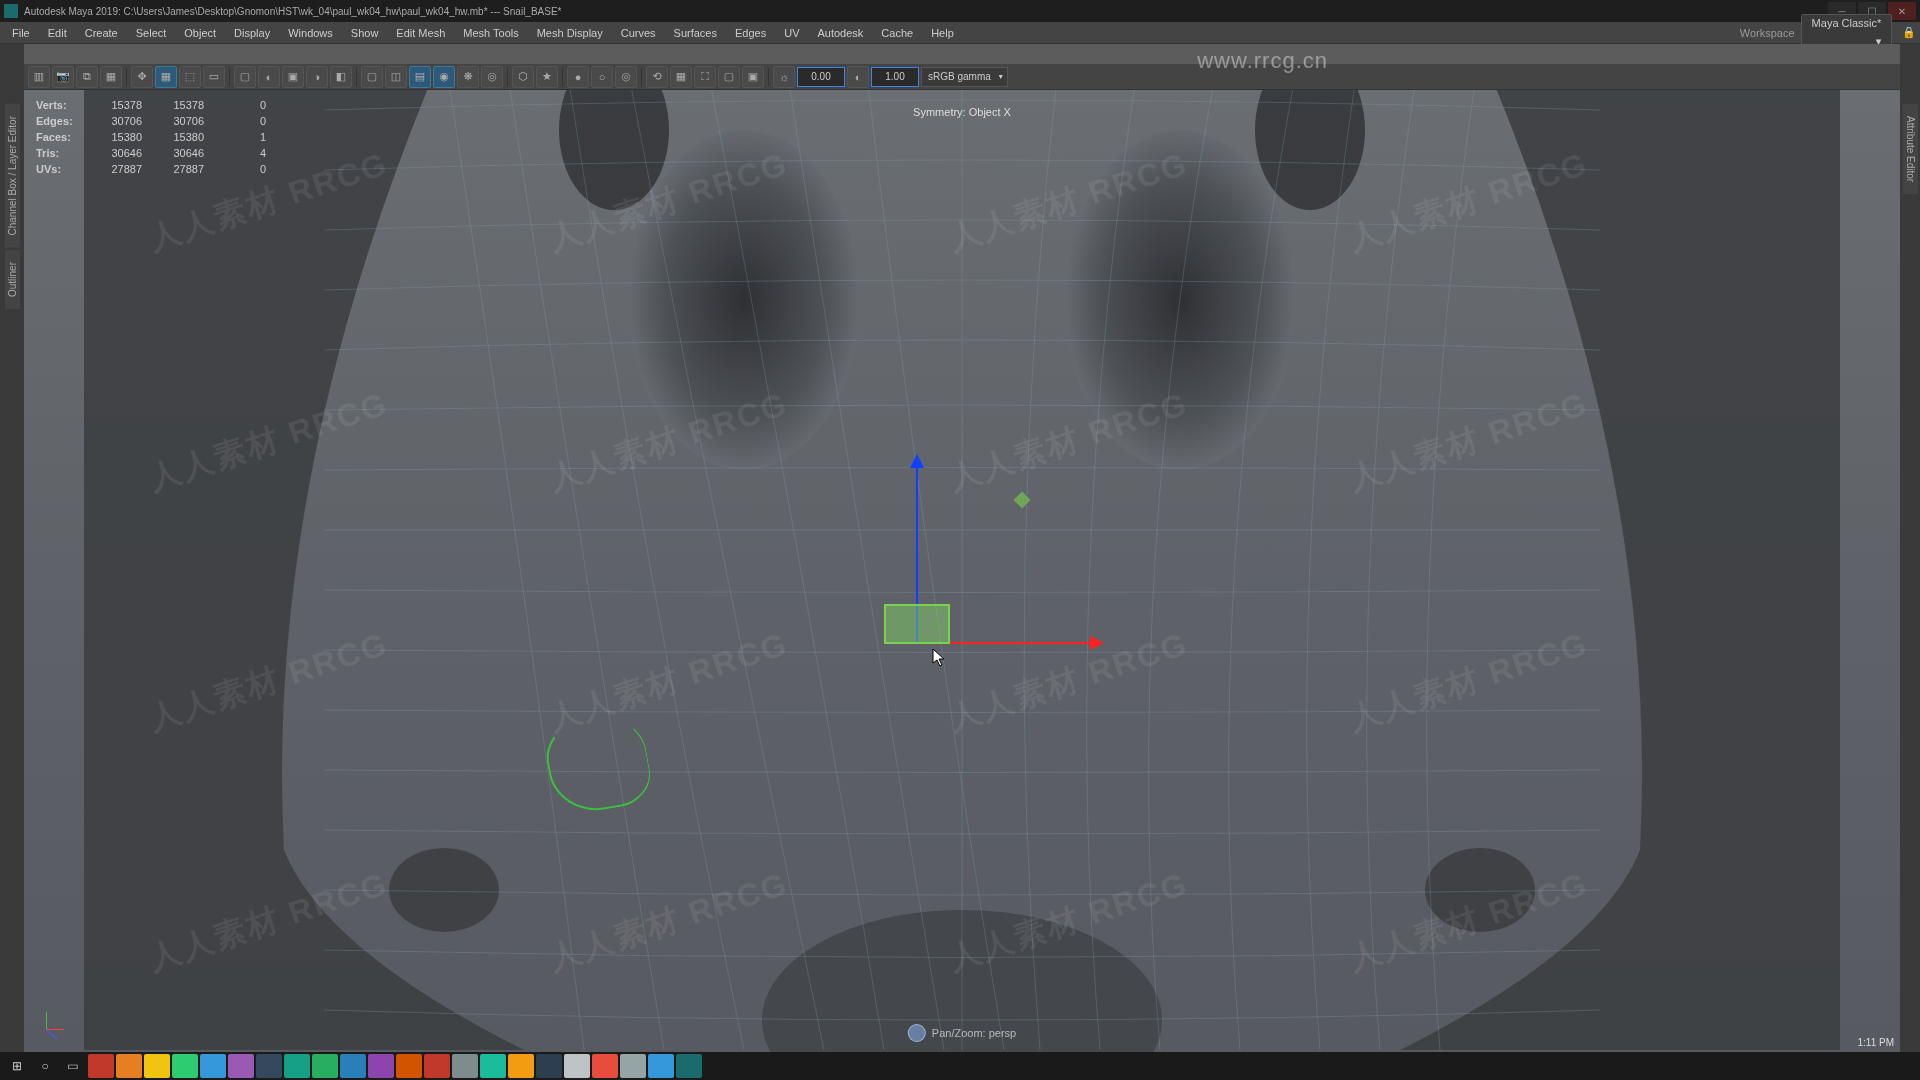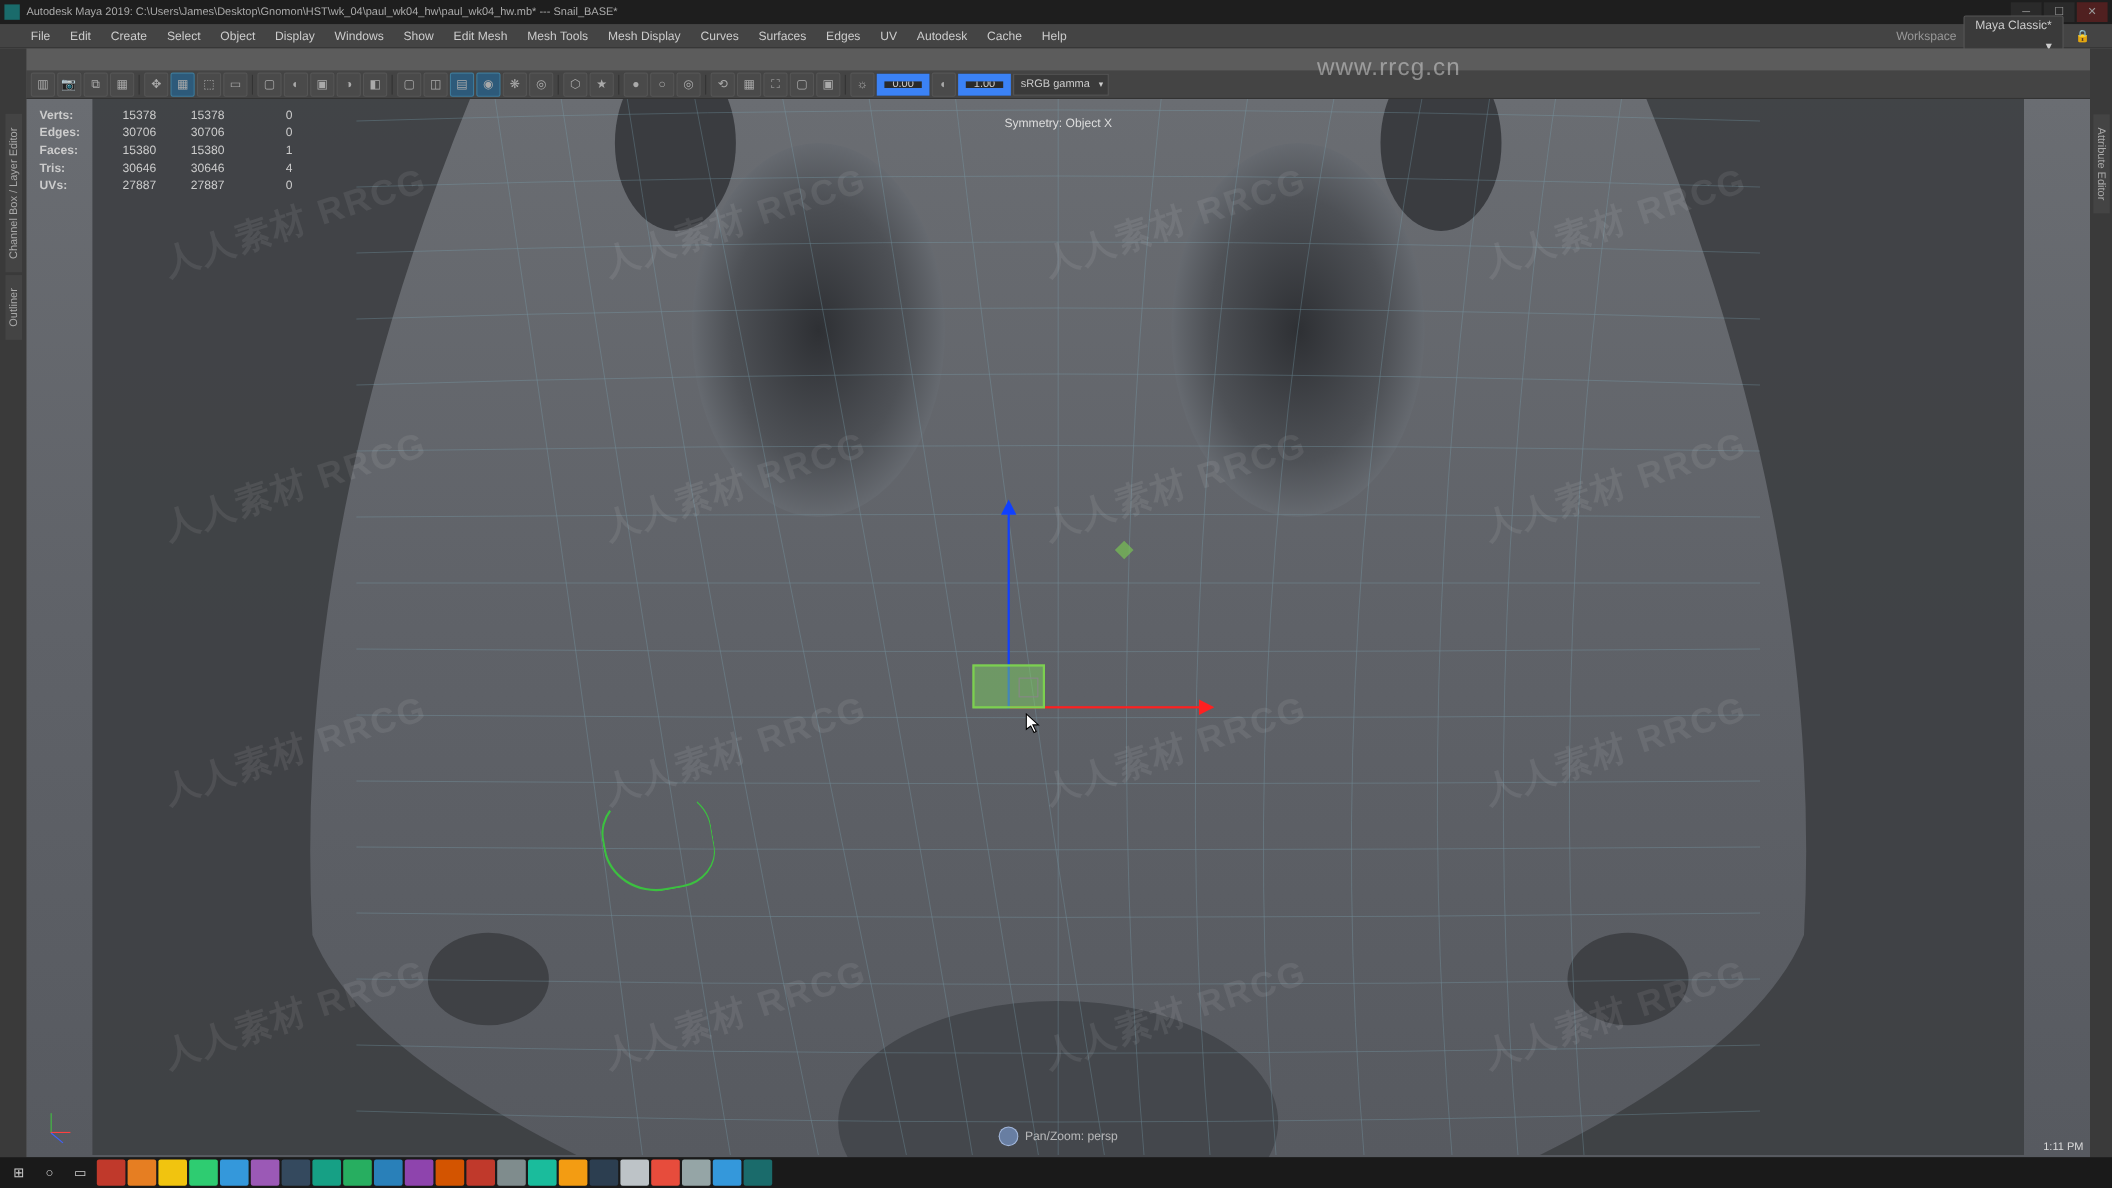--- a/index.html
+++ b/index.html
@@ -6,40 +6,40 @@
 html, body { width: 1920px; height: 1080px; overflow: hidden; font-family: "Segoe UI", Tahoma, sans-serif; background: #444; color: #ccc; }
 
 
 .titlebar { height: 22px; background: #1e1e1e; display: flex; align-items: center; padding: 0 4px; font-size: 10px; color: #aaa; }
 .titlebar .app-icon { width: 14px; height: 14px; background: #1a6b6b; margin-right: 6px; }
 .titlebar .winbtns { margin-left: auto; display: flex; gap: 2px; }
 .titlebar .winbtn { width: 28px; height: 18px; background: #2a2a2a; display: flex; align-items: center; justify-content: center; color: #999; font-size: 10px; }
 .titlebar .winbtn.close { background: #502020; }
 
 
-.menubar { height: 22px; background: #444; display: flex; align-items: center; padding: 0 20px; font-size: 11px; gap: 2px; border-bottom: 1px solid #333; }
+.menubar { height: 22px; background: #444; display: flex; align-items: center; padding: 0 4px; font-size: 11px; gap: 2px; border-bottom: 1px solid #333; }
 .menubar .mitem { padding: 2px 8px; color: #ccc; cursor: pointer; }
 .menubar .spacer { flex: 1; }
 .menubar .ws-label { color: #999; margin-right: 4px; }
 .menubar .ws-sel { background: #3a3a3a; padding: 2px 10px; border: 1px solid #555; border-radius: 2px; display: flex; align-items: flex-end; gap: 6px; flex-direction: column; }
 .menubar .lock { margin-left: 8px; color: #888; }
 
 
 .workarea { position: relative; height: calc(100% - 22px - 22px - 28px); background: #5c5c5c; }
 
 
 .panelmenu { position: absolute; top: 0; left: 24px; right: 0; height: 20px; background: #444; display: flex; align-items: center; font-size: 11px; padding: 0 4px; gap: 2px; z-index: 3; }
 .panelmenu .pitem { padding: 2px 8px; color: #ccc; }
 
 
 .toolrow { position: absolute; top: 20px; left: 24px; right: 0; height: 26px; background: #444; display: flex; align-items: center; padding: 0 4px; gap: 2px; border-bottom: 1px solid #333; z-index: 3; }
 .toolrow .tb { width: 22px; height: 22px; background: #4a4a4a; border: 1px solid #555; border-radius: 2px; display: flex; align-items: center; justify-content: center; color: #aaa; font-size: 11px; }
 .toolrow .tb.active { background: #2d5a7a; border-color: #3d7a9a; }
 .toolrow .sep { width: 1px; height: 18px; background: #333; margin: 0 2px; }
-.toolrow .txtfield { width: 48px; height: 20px; background: #2a2a2a; border: 7px solid #3b82f6; color: #ccc; font-size: 10px; padding: 0 4px; text-align: center; }
+.toolrow .txtfield { width: 48px; height: 20px; background: #2a2a2a; border: 1px solid #3b82f6; color: #ccc; font-size: 10px; padding: 0 4px; text-align: center; }
 .toolrow .dd { height: 20px; background: #3a3a3a; border: 1px solid #555; padding: 0 16px 0 6px; font-size: 10px; color: #ccc; display: flex; align-items: center; position: relative; }
 .toolrow .dd::after { content: "▾"; position: absolute; right: 4px; font-size: 8px; }
 
 
 .lefttab { position: absolute; left: 0; top: 0; bottom: 0; width: 24px; background: #3a3a3a; display: flex; flex-direction: column; align-items: center; padding-top: 60px; z-index: 4; }
 .lefttab .vtab { writing-mode: vertical-rl; transform: rotate(180deg); font-size: 10px; color: #aaa; padding: 12px 2px; background: #444; margin-bottom: 2px; }
 
 
 .righttab { position: absolute; right: 0; top: 0; bottom: 0; width: 20px; background: #3a3a3a; display: flex; flex-direction: column; align-items: center; padding-top: 60px; z-index: 4; }
 .righttab .vtab { writing-mode: vertical-rl; font-size: 10px; color: #aaa; padding: 12px 2px; background: #444; margin-bottom: 2px; }

